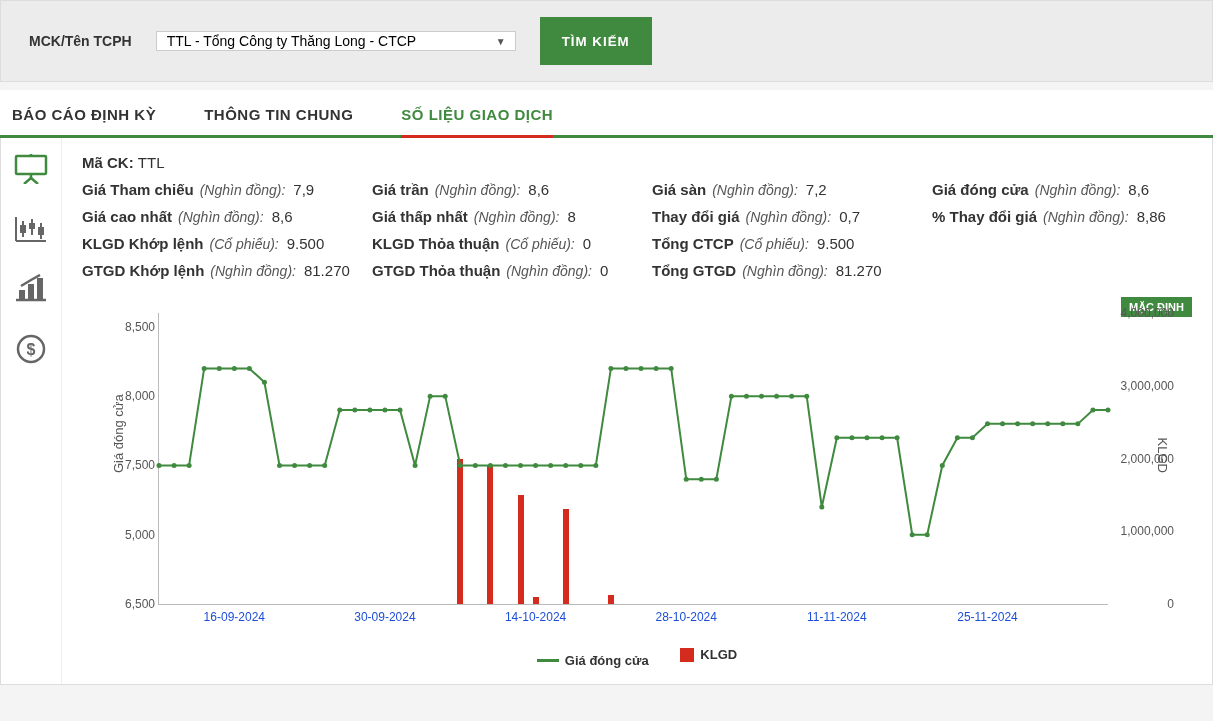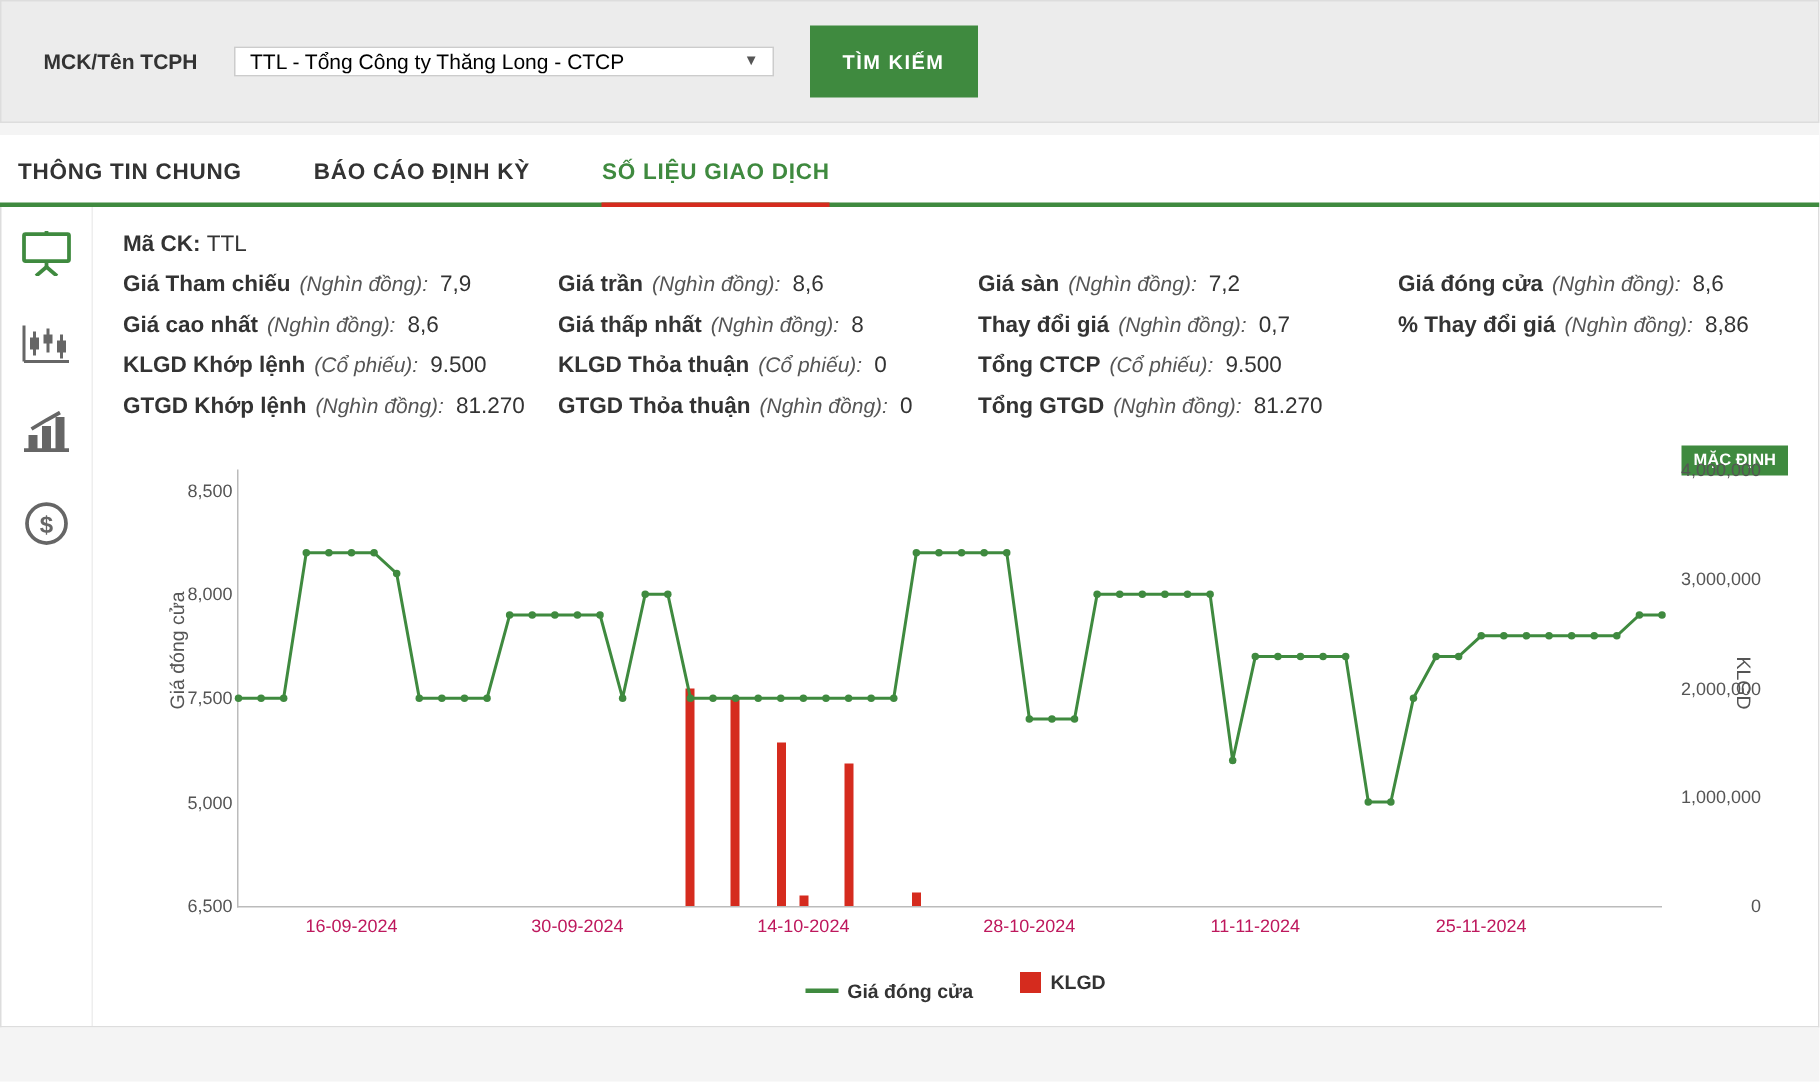--- a/index.html
+++ b/index.html
@@ -29,21 +29,21 @@
   .info-val { margin-left: 2px; }
   .mack-row { font-weight: 700; margin-bottom: 6px; font-size: 15px; }
   .mack-row .code { font-weight: 400; }
   
   .chart-wrap { margin-top: 20px; position: relative; }
   .tag-default { position: absolute; right: 0; top: -6px; background: #3f8a3f; color: #fff; font-size: 11px; font-weight: 700; padding: 4px 8px; cursor: pointer; }
   .chart { position: relative; height: 340px; margin-left: 30px; margin-right: 30px; }
   .plot { position: absolute; left: 46px; right: 54px; top: 10px; bottom: 38px; border-left: 1px solid #bbb; border-bottom: 1px solid #bbb; overflow: visible; }
   .ytick-left { position: absolute; left: -48px; width: 44px; text-align: right; font-size: 12px; color: #555; transform: translateY(-50%); }
   .ytick-right { position: absolute; right: -66px; width: 62px; text-align: right; font-size: 12px; color: #555; transform: translateY(-50%); }
-  .xtick { position: absolute; bottom: -20px; font-size: 12px; color: #be185d; transform: translateX(-50%); white-space: nowrap; }
+  .xtick { position: absolute; bottom: -20px; font-size: 12px; color: #1d4ed8; transform: translateX(-50%); white-space: nowrap; }
   .ylab-left { position: absolute; left: 6px; top: 50%; transform: translateY(-50%) rotate(-90deg); transform-origin: left center; font-size: 13px; color: #555; }
   .ylab-right { position: absolute; right: 0px; top: 50%; transform: translateY(-50%) rotate(90deg); transform-origin: right center; font-size: 13px; color: #555; }
   .legend { text-align: center; margin-top: 4px; font-size: 13px; }
   .legend .item { display: inline-flex; align-items: center; gap: 6px; margin: 0 14px; font-weight: 700; }
   .swatch-line { width: 22px; height: 3px; background: #3f8a3f; display: inline-block; }
   .swatch-line::before, .swatch-line::after { content: ''; }
   .swatch-box { width: 14px; height: 14px; background: #d52b1e; display: inline-block; }
   
   .bar { position: absolute; bottom: 0; width: 6px; background: #d52b1e; transform: translateX(-50%); }
   
@@ -57,22 +57,22 @@
 <div class="search-bar">
   <label>MCK/Tên TCPH</label>
   <div class="select-wrap">
     <button class="sel">TTL - Tổng Công ty Thăng Long - CTCP</button>
     <span class="caret">▼</span>
   </div>
   <button class="btn-search">TÌM KIẾM</button>
 </div>
 
 <div class="tabs" id="tabs-container">
+    <div class="tab">BÁO CÁO ĐỊNH KỲ</div>
     <div class="tab">THÔNG TIN CHUNG</div>
-    <div class="tab">BÁO CÁO ĐỊNH KỲ</div>
     <div class="tab active">SỐ LIỆU GIAO DỊCH</div>
   </div>
 
 <div class="content">
   <div class="side">
     <span class="icon active">
       <svg width="34" height="30" viewBox="0 0 34 30">
           <rect x="2" y="2" width="30" height="18" rx="1" fill="none" stroke="currentColor" stroke-width="2.5"></rect>
           <line x1="17" y1="0" x2="17" y2="2" stroke="currentColor" stroke-width="2.5"></line>
           <line x1="17" y1="20" x2="17" y2="24" stroke="currentColor" stroke-width="2.5"></line>

